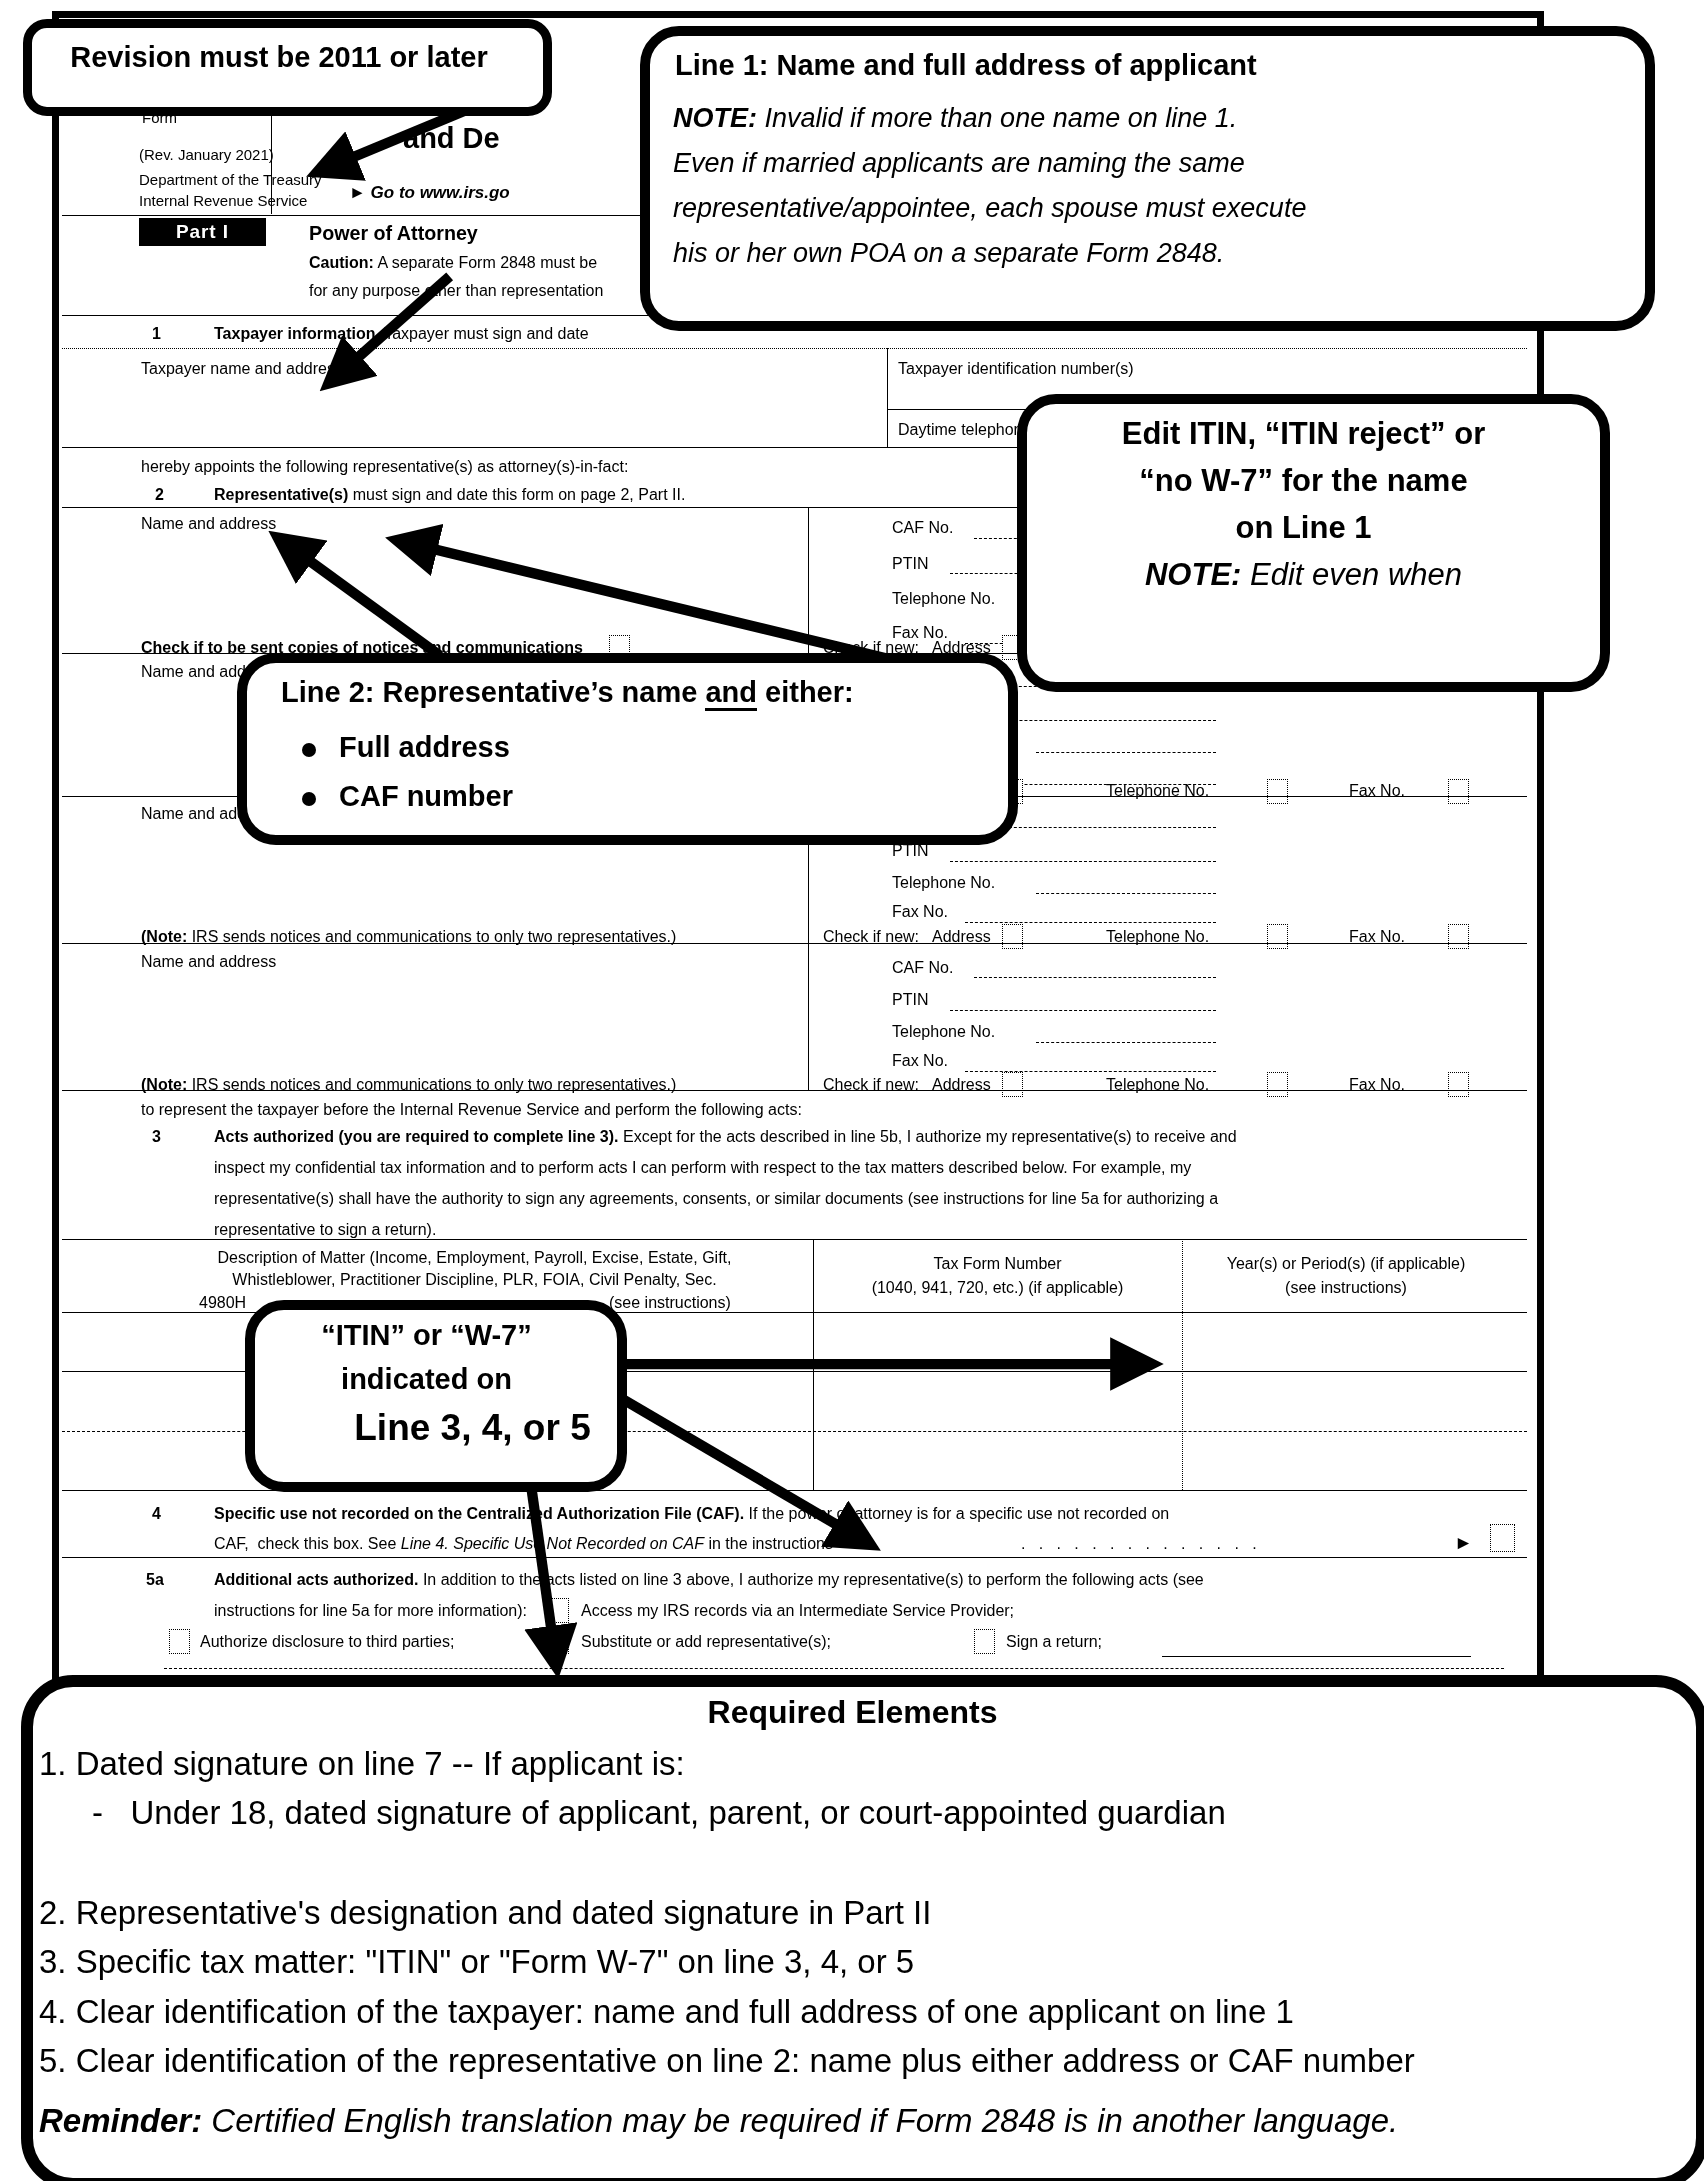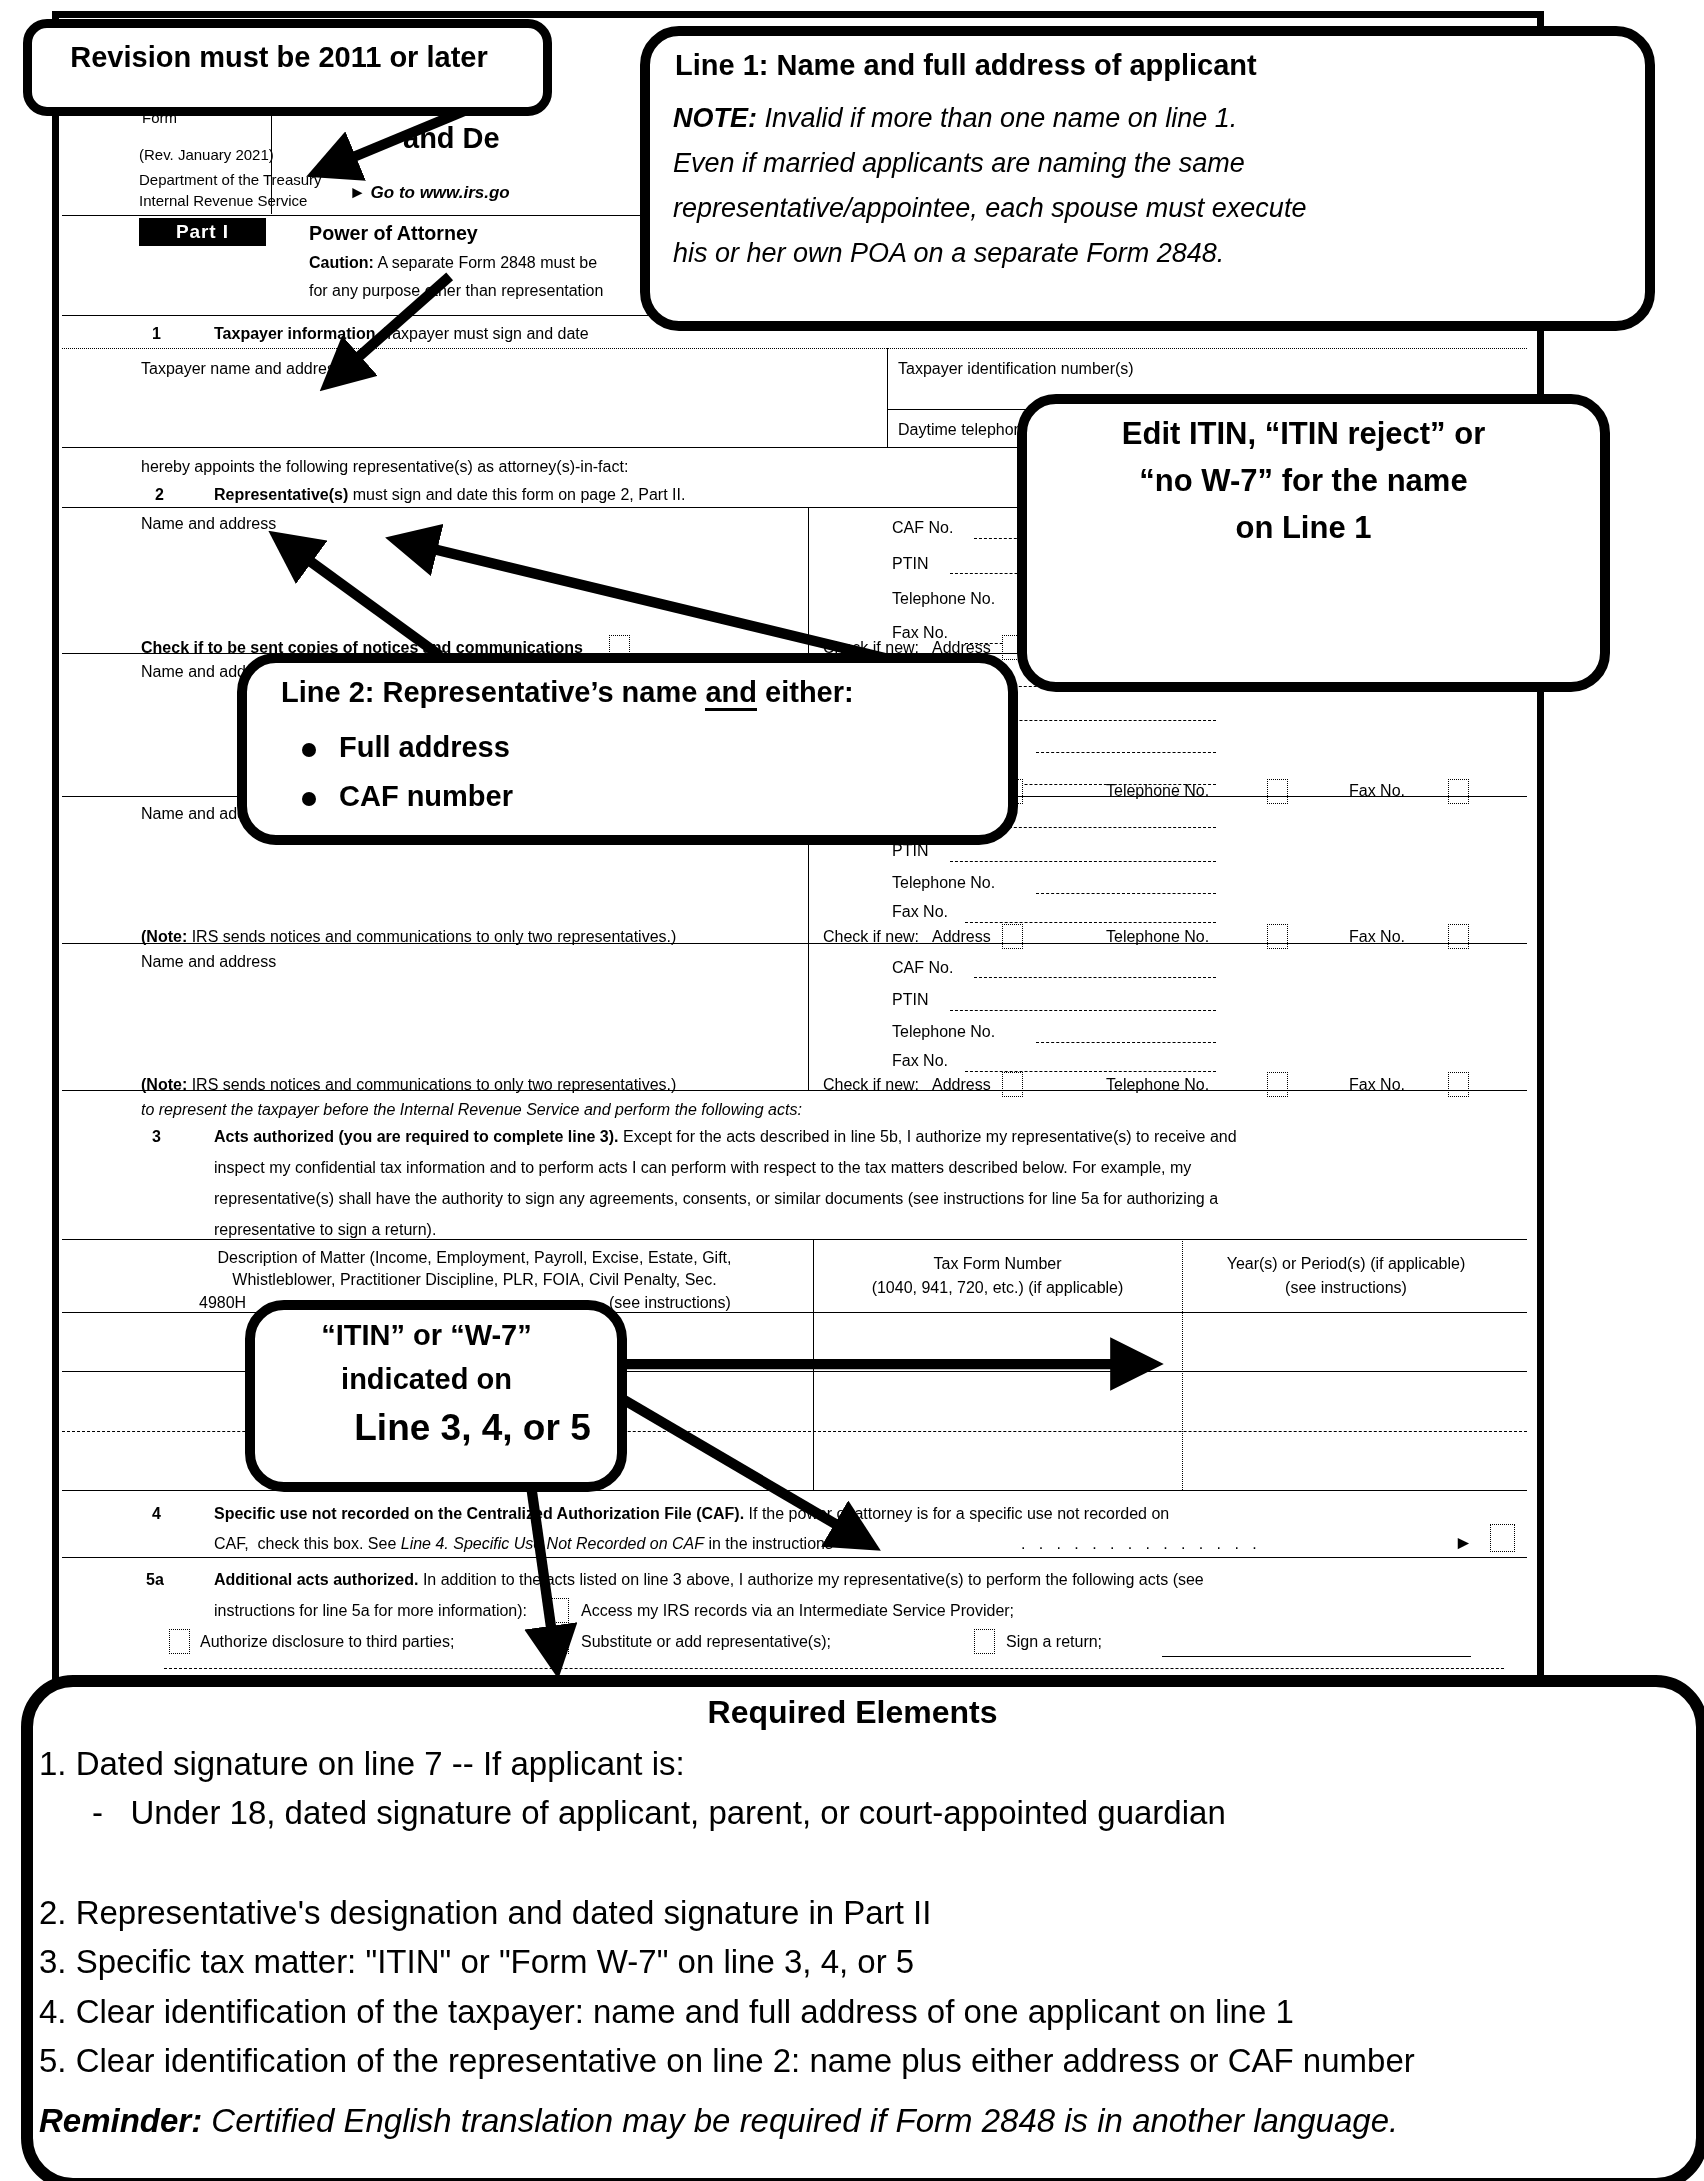--- a/index.html
+++ b/index.html
@@ -130,21 +130,21 @@
   <span class="t" style="left:141px;top:1075px;"><span class="b">(Note:</span><span> IRS sends notices and communications to only two representatives.)</span></span>
   <span class="t" style="left:823px;top:1075px;">Check if new:</span>
   <span class="t" style="left:932px;top:1075px;">Address</span>
   <span class="cb" style="left:1002px;top:1072px;"></span>
   <span class="t" style="left:1106px;top:1075px;">Telephone No.</span>
   <span class="cb" style="left:1267px;top:1072px;"></span>
   <span class="t" style="left:1349px;top:1075px;">Fax No.</span>
   <span class="cb" style="left:1448px;top:1072px;"></span>
   <div class="hl" style="left:62px;top:1090px;width:1465px;"></div>
 
-  <span class="t" style="left:141px;top:1100px;font-style:italic;">to represent the taxpayer before the Internal Revenue Service and perform the following acts:</span>
+  <span class="t" style="left:141px;top:1100px;">to represent the taxpayer before the Internal Revenue Service and perform the following acts:</span>
 
   <span class="t b" style="left:152px;top:1127px;">3</span>
   <span class="t" style="left:214px;top:1127px;"><span class="b">Acts authorized (you are required to complete line 3).</span><span> Except for the acts described in line 5b, I authorize my representative(s) to receive and</span></span>
   <span class="t" style="left:214px;top:1158px;">inspect my confidential tax information and to perform acts I can perform with respect to the tax matters described below. For example, my</span>
   <span class="t" style="left:214px;top:1189px;">representative(s) shall have the authority to sign any agreements, consents, or similar documents (see instructions for line 5a for authorizing a</span>
   <span class="t" style="left:214px;top:1220px;">representative to sign a return).</span>
 
   <div class="hl" style="left:62px;top:1239px;width:1465px;"></div>
   <div class="vl" style="left:813px;top:1239px;height:251px;"></div>
   <div class="vl vdot" style="left:1182px;top:1239px;height:251px;"></div>
@@ -205,20 +205,21 @@
   <span class="co-t b" style="left:675px;top:49px;font-size:29px;">Line 1: Name and full address of applicant</span>
   <span class="co-t i" style="left:673px;top:103px;font-size:27px;"><span class="b">NOTE:</span><span> Invalid if more than one name on line 1.</span></span>
   <span class="co-t i" style="left:673px;top:148px;font-size:27px;">Even if married applicants are naming the same</span>
   <span class="co-t i" style="left:673px;top:193px;font-size:27px;">representative/appointee, each spouse must execute</span>
   <span class="co-t i" style="left:673px;top:238px;font-size:27px;">his or her own POA on a separate Form 2848.</span>
 
   <div class="callout" style="left:1017px;top:394px;width:573px;height:278px;"></div>
   <span class="co-t b ctr" style="left:1031px;top:416px;width:545px;font-size:31px;">Edit ITIN, “ITIN reject” or</span>
   <span class="co-t b ctr" style="left:1031px;top:463px;width:545px;font-size:31px;">“no W-7” for the name</span>
   <span class="co-t b ctr" style="left:1031px;top:510px;width:545px;font-size:31px;">on Line 1</span>
+  <span class="co-t i ctr" style="left:1031px;top:557px;width:545px;font-size:31px;"><span class="b">NOTE:</span><span> Edit even when</span></span>
 
   <div class="callout" style="left:237px;top:653px;width:761px;height:172px;"></div>
   <span class="co-t b" style="left:281px;top:676px;font-size:29px;"><span>Line 2: Representative’s name </span><span class="und">and</span><span> either:</span></span>
   <span class="blt" style="left:302px;top:743px;"></span>
   <span class="co-t b" style="left:339px;top:731px;font-size:29px;">Full address</span>
   <span class="blt" style="left:302px;top:792px;"></span>
   <span class="co-t b" style="left:339px;top:780px;font-size:29px;">CAF number</span>
 
   <div class="callout" style="left:245px;top:1300px;width:362px;height:172px;"></div>
   <span class="co-t b ctr" style="left:256px;top:1319px;width:341px;font-size:29px;">“ITIN” or “W-7”</span>

